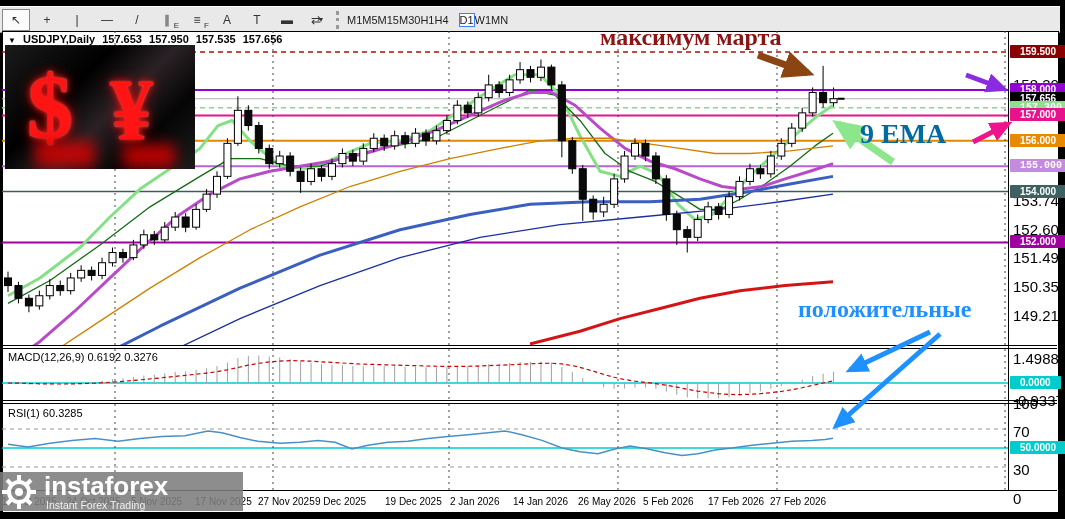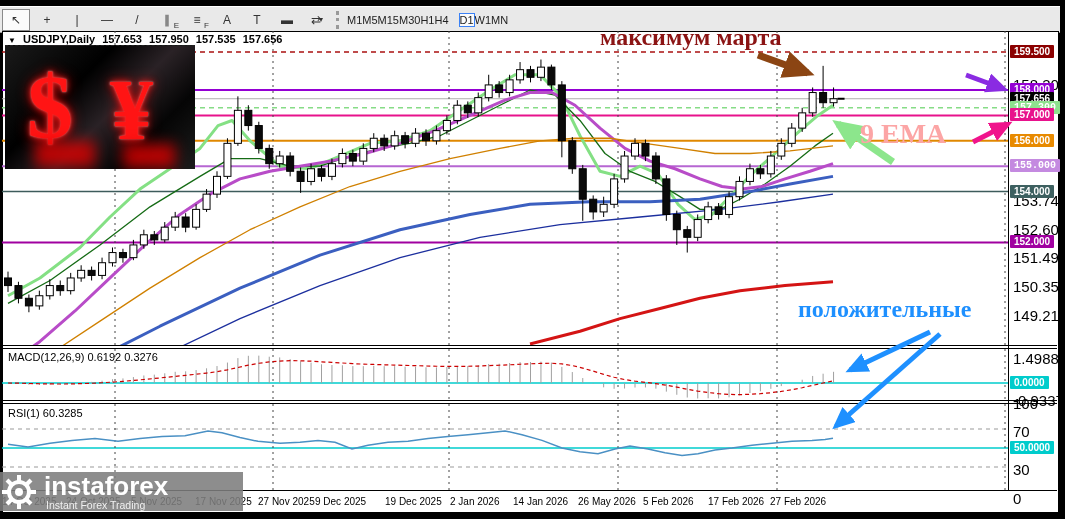--- a/index.html
+++ b/index.html
@@ -20,21 +20,21 @@
   
   #plot-bg{position:absolute;left:2px;top:31px;width:1055px;height:480px;background:#fff;border:1px solid #000;}
   .hsep{position:absolute;left:2px;width:1055px;height:1px;background:#000;}
   #axis-border{position:absolute;left:1008px;top:31px;width:1px;height:459px;background:#000;}
   #title-row{position:absolute;left:8px;top:33px;font-size:11px;font-weight:700;color:#000;z-index:6;}
   #title-row span{margin-right:4px;}
   #macd-label{position:absolute;left:8px;top:351px;font-size:11px;color:#000;z-index:6;}
   #rsi-label{position:absolute;left:8px;top:407px;font-size:11px;color:#000;z-index:6;}
   .axis-plain{position:absolute;left:1013px;font-size:15px;color:#000;z-index:6;}
   .axis-badge{position:absolute;left:1010px;font-size:10px;font-weight:700;color:#fff;
-              padding:1px 4px;border-radius:1px;z-index:6;}
+              padding:1px 10px;border-radius:1px;z-index:6;}
   .time-label{position:absolute;top:496px;font-size:10px;color:#000;z-index:5;}
   
   #overlay{position:absolute;left:0;top:0;z-index:4;pointer-events:none;}
   
   #fx-image{position:absolute;left:5px;top:45px;width:190px;height:123px;z-index:5;
             background:linear-gradient(135deg,#1a1a1a 0%,#000 35%,#2a2226 55%,#050505 75%,#1c1c1c 100%);
             border-top:1px dashed #222;overflow:hidden;}
   #fx-image .sym{position:absolute;font-family:"Liberation Serif",serif;font-weight:700;color:#ff1414;
             text-shadow:0 0 6px #ff2222,0 0 14px #cc0000,0 0 2px #fff;}
   #fx-image .dollar{left:22px;top:8px;font-size:92px;}
@@ -420,21 +420,21 @@
     </svg>
 
   <div id="fx-image">
     <span class="sym dollar">$</span>
     <span class="sym yen">¥</span>
     <span class="refl" style="left:30px;top:95px;width:60px;height:26px;"></span>
     <span class="refl" style="left:118px;top:98px;width:52px;height:24px;"></span>
   </div>
 
   <div id="ann-march" class="ann" style="color: rgb(139, 20, 20);">максимум марта</div>
-  <div id="ann-ema" class="ann" style="color: #fca5a5;">9 EMA</div>
+  <div id="ann-ema" class="ann" style="color: #0369a1;">9 EMA</div>
   <div id="ann-pos" class="ann" style="color: rgb(30, 144, 255);">положительные</div>
 
   <div id="watermark">
     <svg width="38" height="38" viewBox="0 0 38 38">
       <g stroke="#fff" stroke-width="4" fill="none">
         <circle cx="19" cy="19" r="10"></circle>
         <line x1="19" y1="2" x2="19" y2="8"></line>
           <line x1="19" y1="30" x2="19" y2="36"></line>
         <line x1="2" y1="19" x2="8" y2="19"></line>
           <line x1="30" y1="19" x2="36" y2="19"></line>

